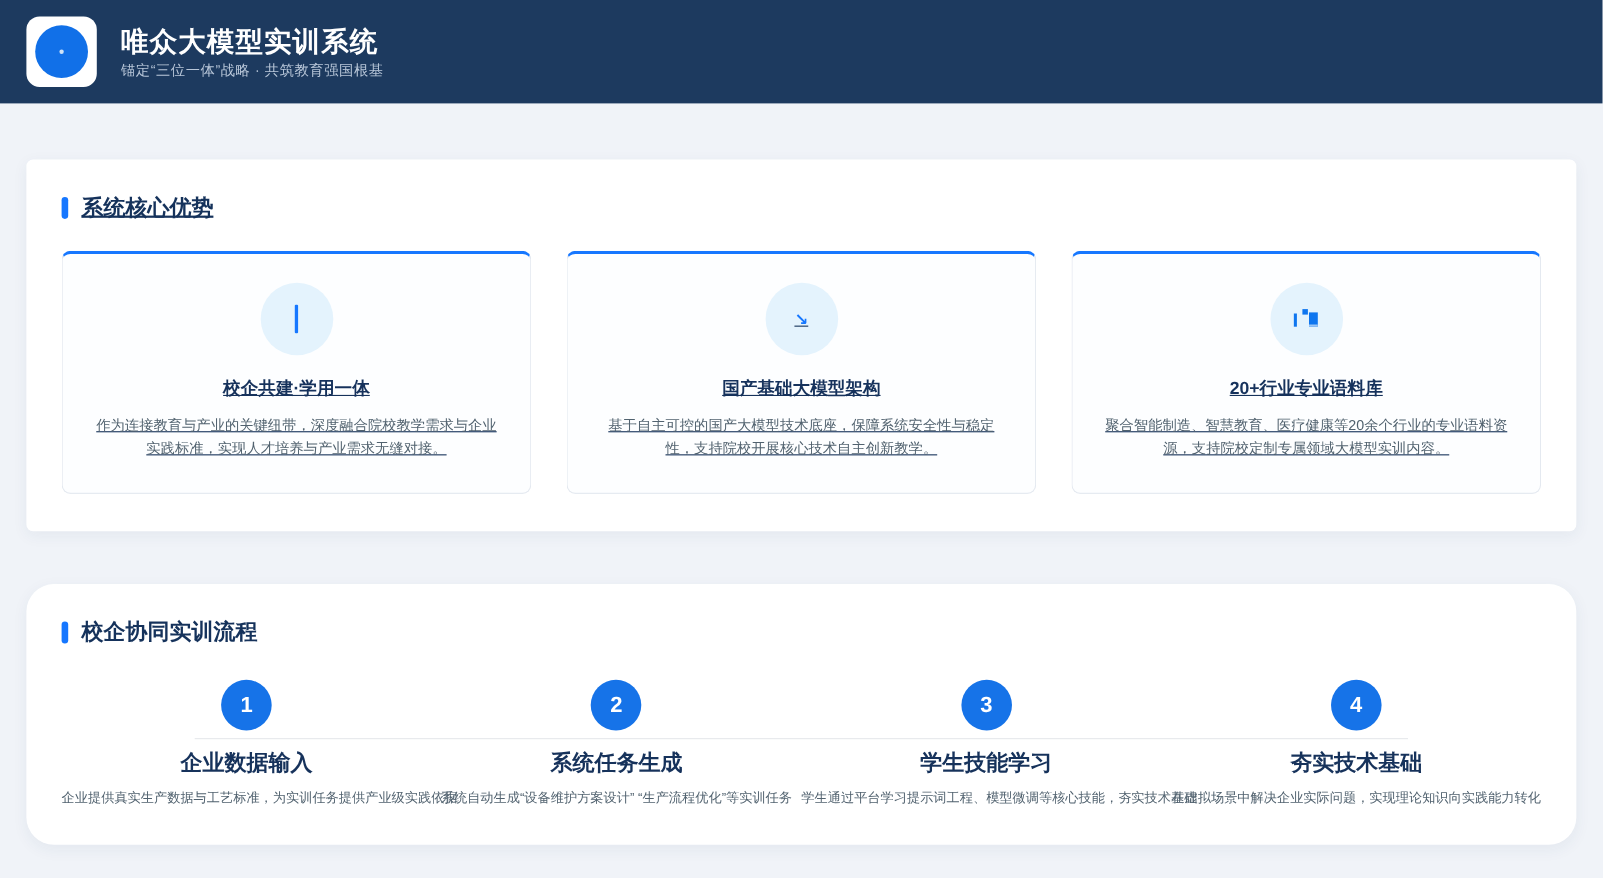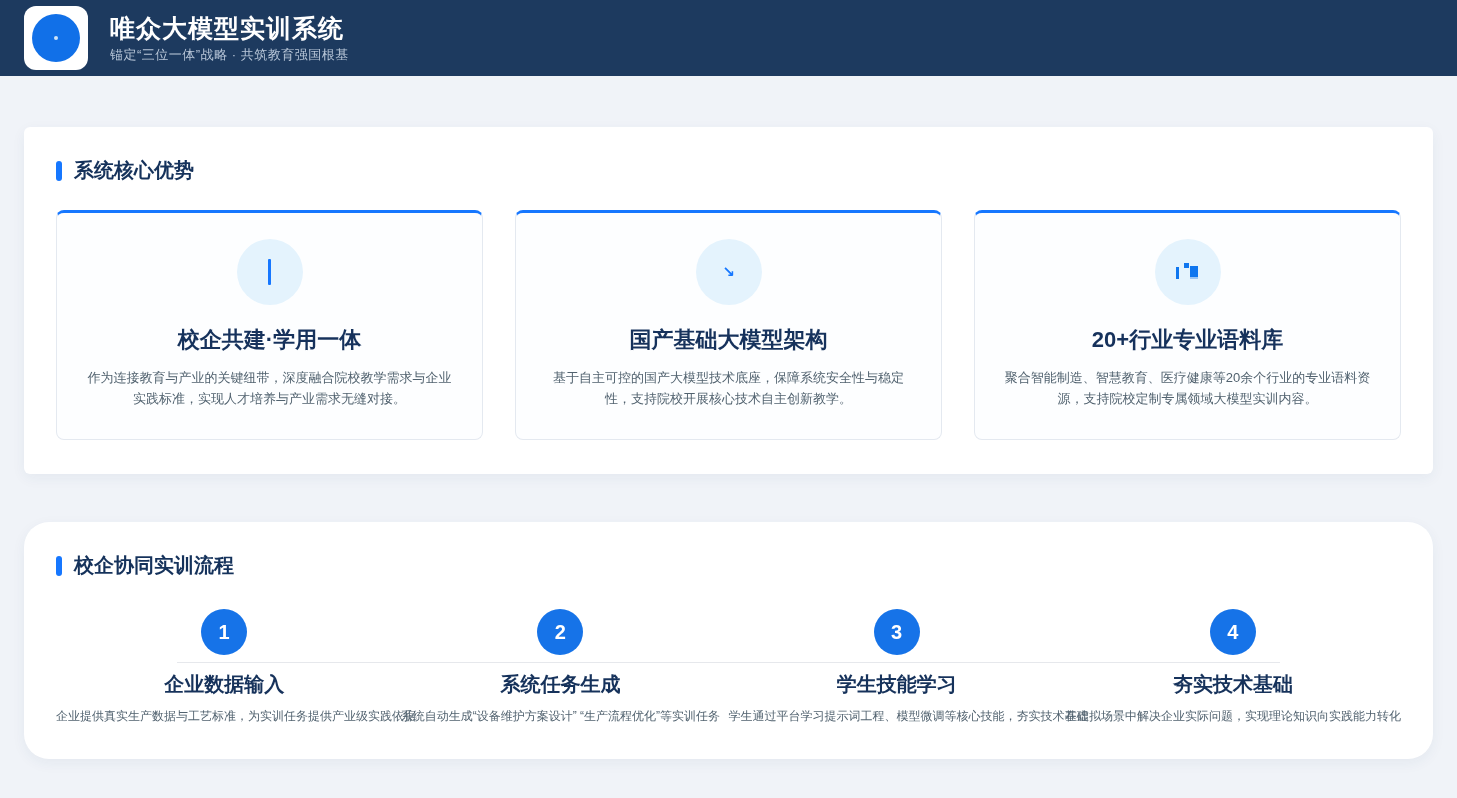--- a/index.html
+++ b/index.html
@@ -5,21 +5,21 @@
   * { margin: 0; padding: 0; box-sizing: border-box; }
   html, body { width: 1457px; height: 798px; overflow: hidden; }
   body {
     background: #f0f3f8;
     font-family: "Liberation Sans", "DejaVu Sans", sans-serif;
     color: #16325b;
   }
 
   
   .app-header {
-    height: 76px;
+    height: 94px;
     background: #1d3a5f;
     display: flex;
     align-items: center;
     padding: 0 24px;
   }
   .logo-box {
     width: 64px; height: 64px;
     background: #ffffff;
     border-radius: 12px;
     display: flex; align-items: center; justify-content: center;
@@ -55,21 +55,21 @@
   }
 
   
   .section {
     background: #ffffff;
     border-radius: 6px;
     margin: 0 24px;
     padding: 30px 32px 34px;
     box-shadow: 0 4px 14px rgba(30, 60, 110, 0.06);
   }
-  .section.advantages { margin-top: 51px; }
+  .section.advantages { margin-top: 51px; text-decoration: underline; }
   .section.process    { margin-top: 48px; border-radius: 25px; }
 
   .section-header { display: flex; align-items: center; }
   .accent-bar {
     width: 6px; height: 20px;
     border-radius: 3px;
     background: #1677ff;
     margin-right: 12px;
     flex: 0 0 auto;
   }
@@ -107,21 +107,21 @@
     border-radius: 1px;
   }
   .glyph-arrow {
     color: #1677ff;
     font-size: 15px;
     font-weight: bold;
     font-family: "DejaVu Sans", sans-serif;
   }
   .adv-card h3 {
     margin-top: 20px;
-    font-size: 22px;
+    font-size: 16px;
     font-weight: bold;
     color: #16325c;
   }
   .adv-card p {
     margin: 12px auto 0;
     font-size: 13px;
     line-height: 21px;
     color: #51626f;
     max-width: 370px;
   }

